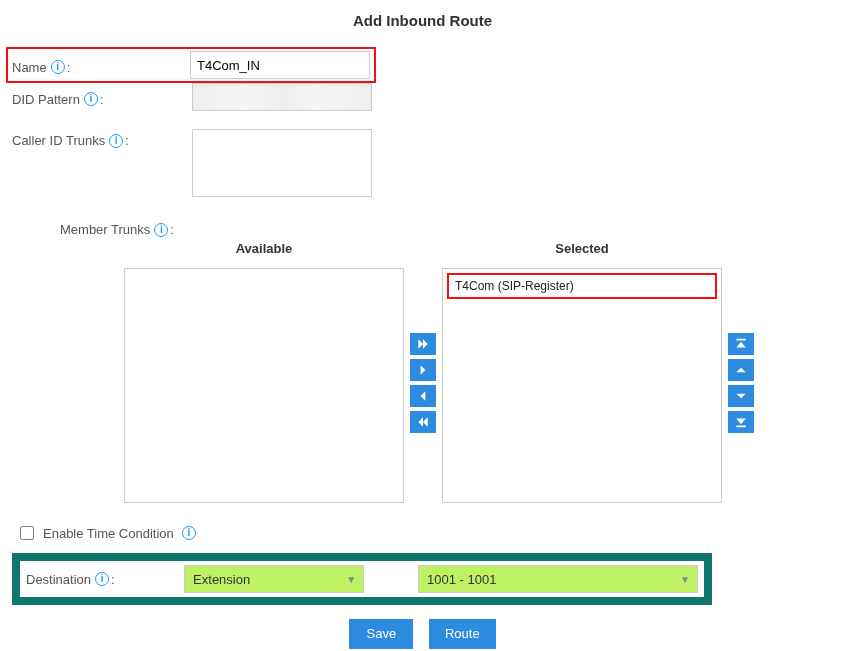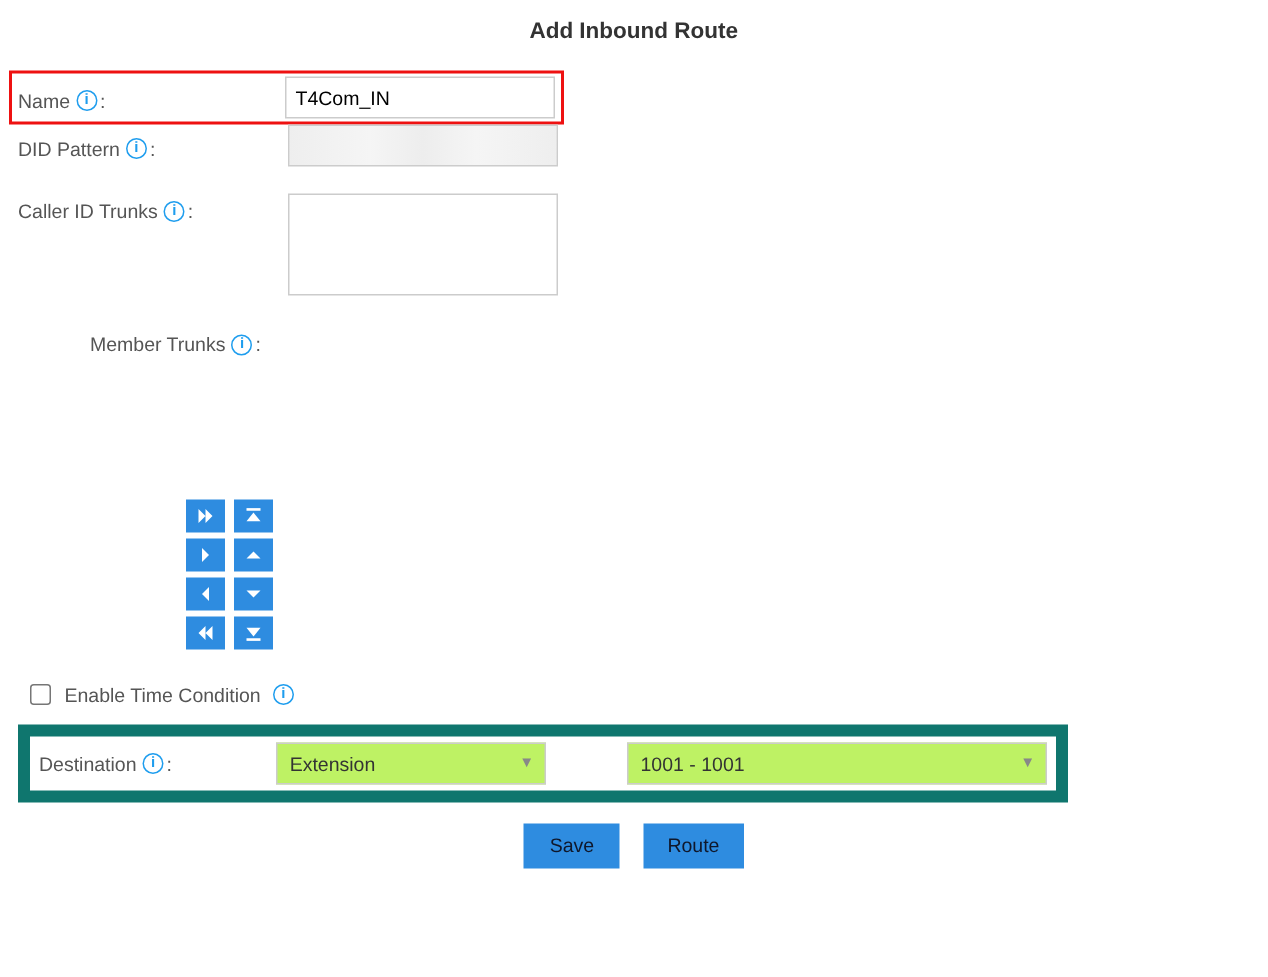--- a/index.html
+++ b/index.html
@@ -187,21 +187,21 @@
     text-align: center;
     margin-top: 14px;
   }
   .btn {
     display: inline-block;
     min-width: 64px;
     height: 30px;
     line-height: 30px;
     padding: 0 16px;
     border: none;
-    color: #0f172a;
+    color: #ffffff;
     font-size: 13px;
     cursor: pointer;
     margin: 0 6px;
   }
   .btn-primary { background: #2e8ce0; }
   .btn-secondary { background: #2e8ce0; }
 </style>
 </head>
 <body>
 
@@ -242,20 +242,24 @@
 
 <div class="form-row" style="margin-bottom:2px;margin-left:48px;">
   <div class="label-col">
     <span>Member Trunks</span>
     <span class="info-icon">i</span>
     <span>:</span>
   </div>
 </div>
 
 <div class="dual-list">
+  <div class="list-col">
+    <div class="list-header">Available</div>
+    <div class="list-box"></div>
+  </div>
   <div class="btn-col">
     <button class="move-btn" title="move all right">
       <svg viewBox="0 0 24 24">
           <path d="M4 4l8 8-8 8V4zm8 0l8 8-8 8V4z"></path>
         </svg>
     </button>
     <button class="move-btn" title="move right">
       <svg viewBox="0 0 24 24">
           <path d="M8 4l8 8-8 8V4z"></path>
         </svg>
@@ -263,20 +267,26 @@
     <button class="move-btn" title="move left">
       <svg viewBox="0 0 24 24">
           <path d="M16 4l-8 8 8 8V4z"></path>
         </svg>
     </button>
     <button class="move-btn" title="move all left">
       <svg viewBox="0 0 24 24">
           <path d="M20 4l-8 8 8 8V4zm-8 0l-8 8 8 8V4z"></path>
         </svg>
     </button>
+  </div>
+  <div class="list-col">
+    <div class="list-header">Selected</div>
+    <div class="list-box">
+      <div class="list-item red-outline">T4Com (SIP-Register)</div>
+    </div>
   </div>
   <div class="btn-col">
     <button class="move-btn" title="move top">
       <svg viewBox="0 0 24 24">
           <rect x="4" y="3" width="16" height="3"></rect>
           <path d="M12 8l-8 10h16z"></path>
         </svg>
     </button>
     <button class="move-btn" title="move up">
       <svg viewBox="0 0 24 24">

